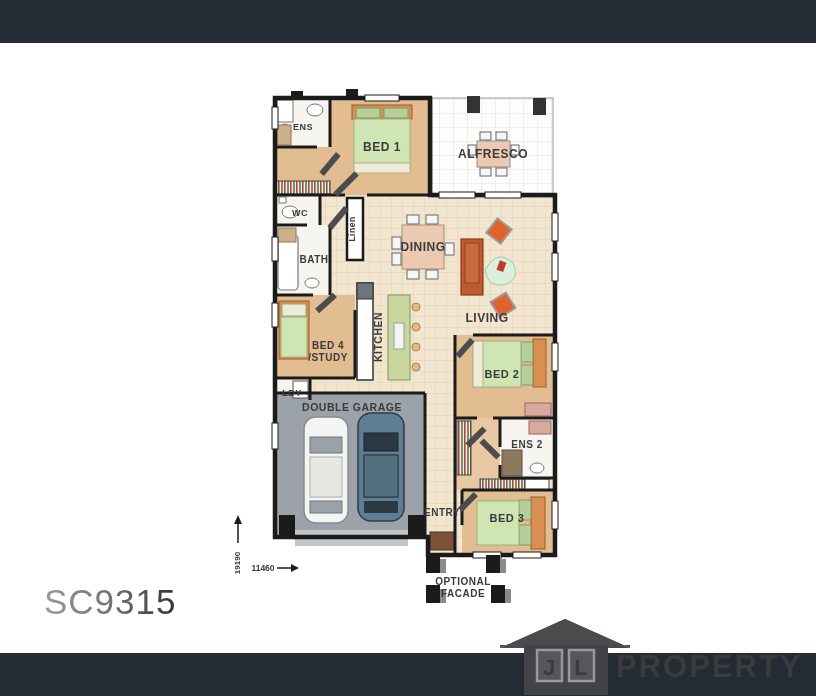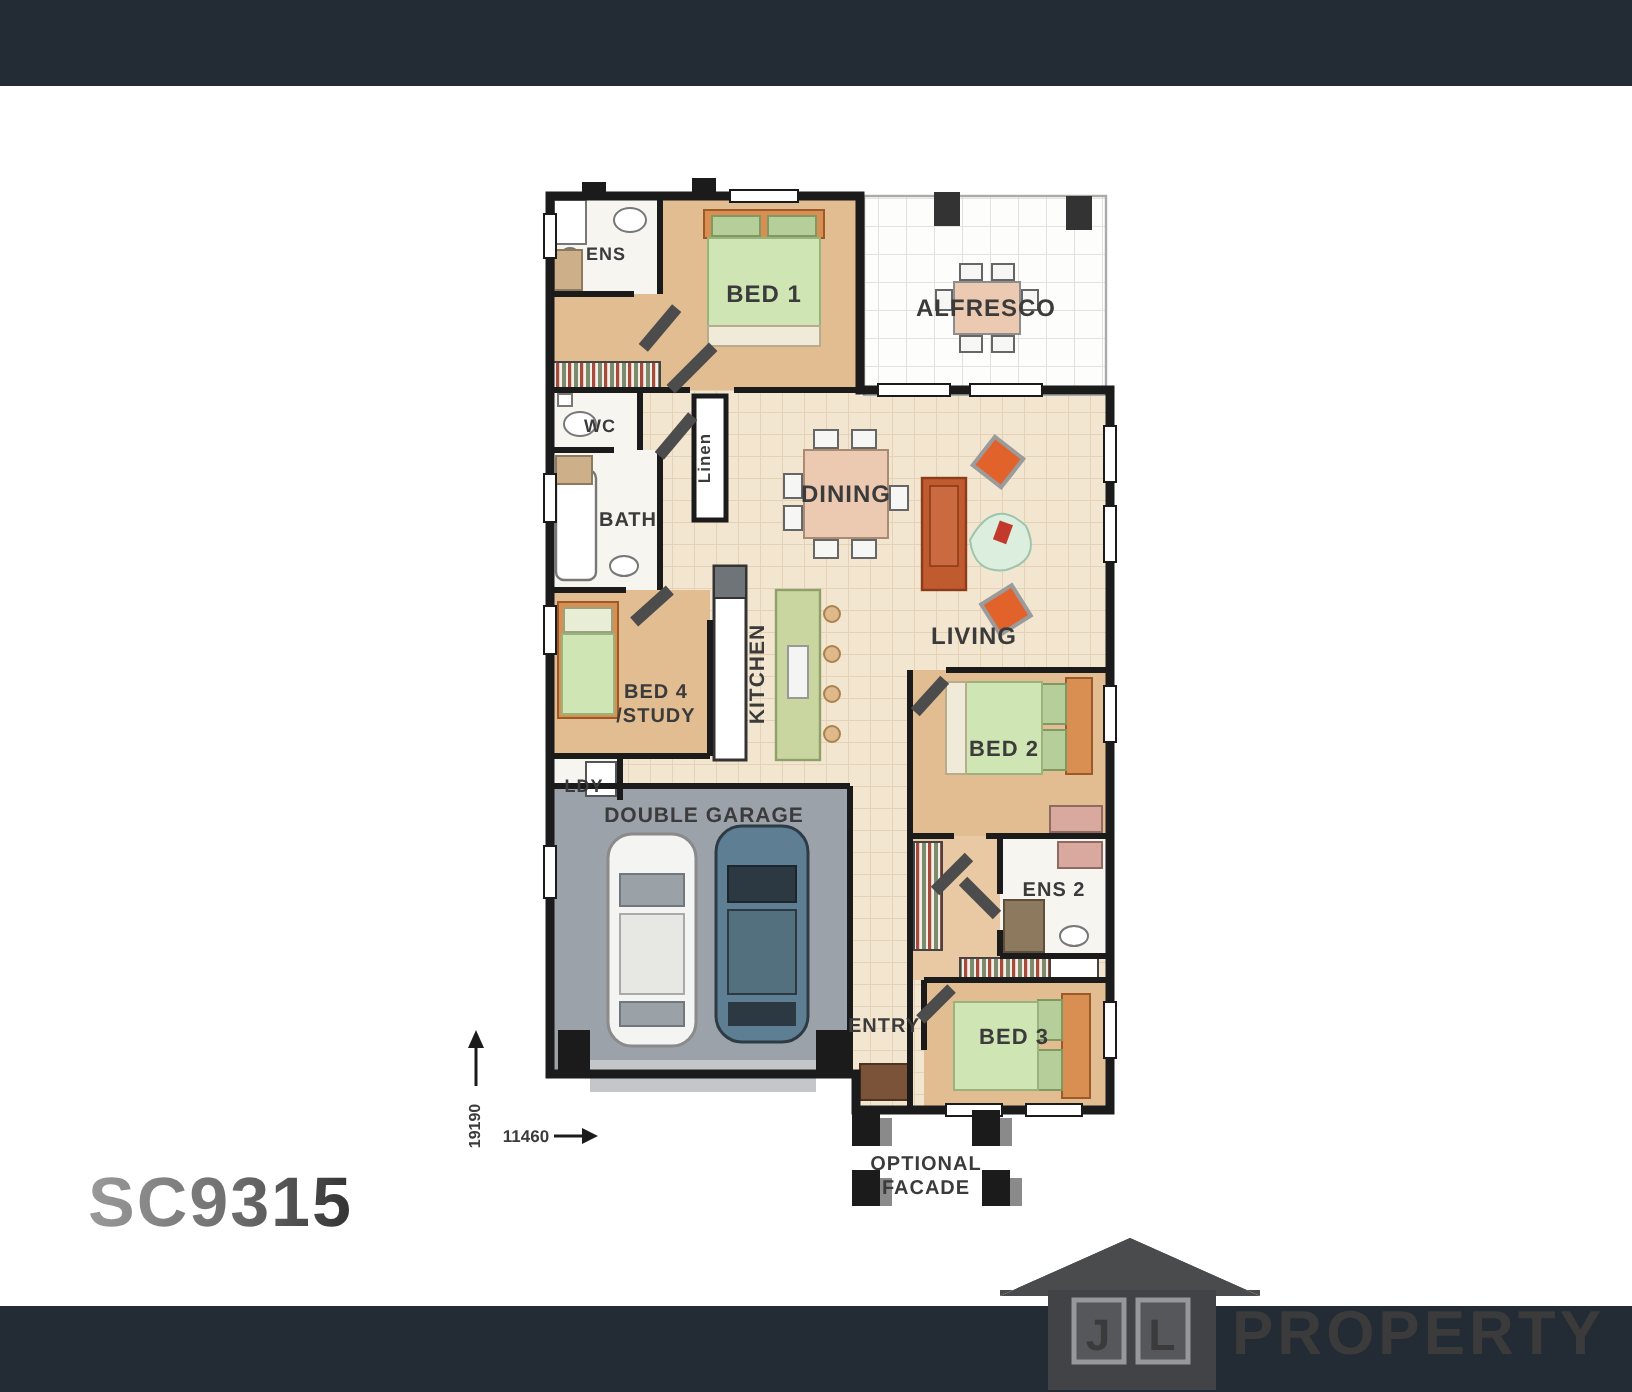--- a/index.html
+++ b/index.html
@@ -1,21 +1,21 @@
 <!DOCTYPE html>
 <html><head>
 <meta charset="utf-8">
 <style>
   html,body{margin:0;padding:0;background:#ffffff;}
   #page{position:relative;width:816px;height:696px;overflow:hidden;background:#ffffff;
         font-family:"Liberation Sans", sans-serif;}
   .bar{position:absolute;left:0;width:816px;height:43px;background:#232b35;}
   #header-bar{top:0;}
   #footer-bar{top:653px;}
-  #plan-code{position:absolute;left:44px;top:582px;font-size:35px;font-weight:bold;
+  #plan-code{position:absolute;left:44px;top:582px;font-size:35px;font-weight:normal;
              letter-spacing:1px;color:#5a5a5a;
              background:linear-gradient(90deg,#9a9a9a 0%,#6e6e6e 55%,#333333 100%);
              -webkit-background-clip:text;background-clip:text;-webkit-text-fill-color:transparent;}
   #plan-svg{position:absolute;left:215px;top:85px;}
   #logo-svg{position:absolute;left:500px;top:615px;}
   svg text{font-family:"Liberation Sans", sans-serif;fill:#3b3b3b;font-weight:bold;}
   .room-label{letter-spacing:0.5px;}
 </style>
 </head>
 <body>

